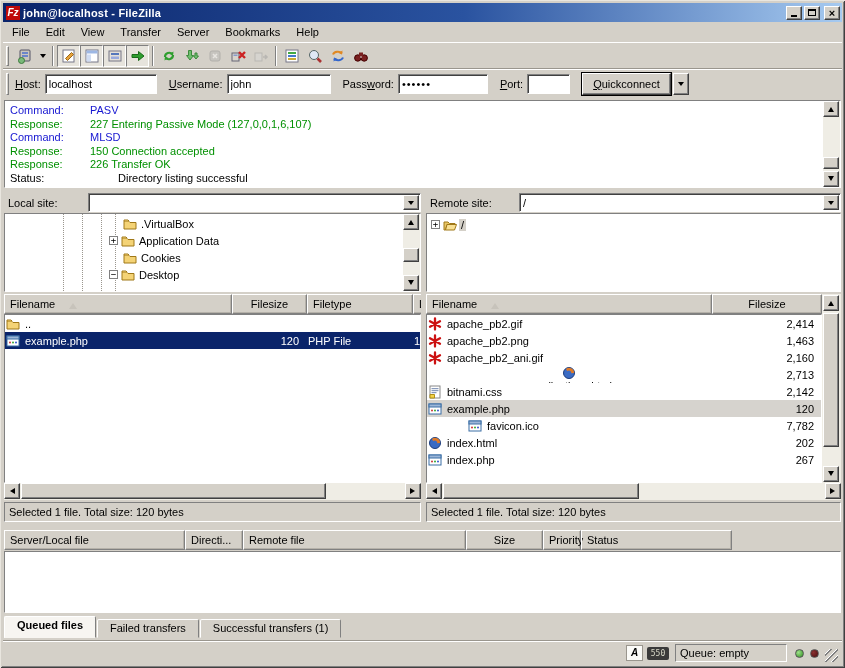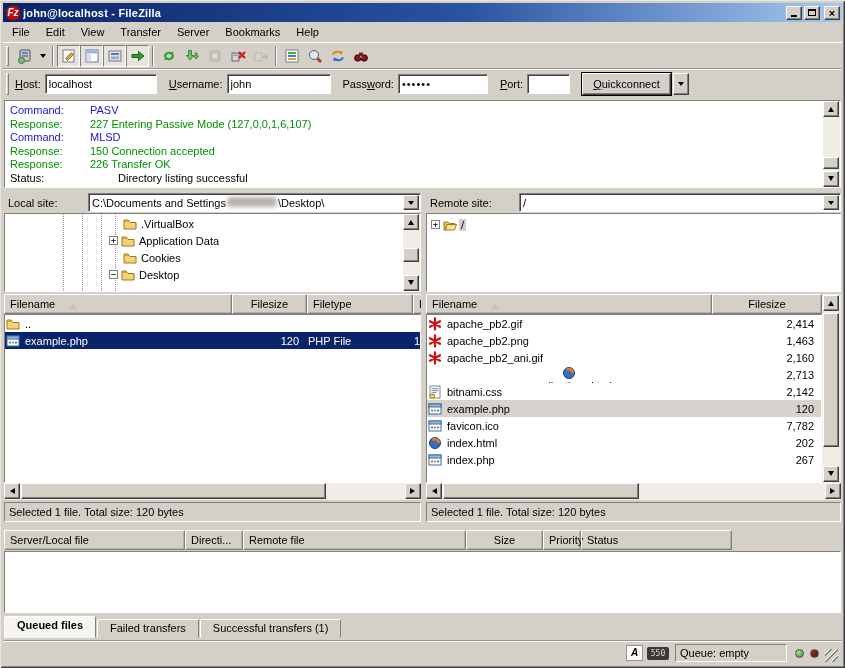--- a/index.html
+++ b/index.html
@@ -8,21 +8,21 @@
     position:relative; width:845px; height:668px; background:#d4d0c8; overflow:hidden;
     box-shadow: inset 1px 1px 0 #e9e6df, inset -1px -1px 0 #404040,
                 inset 2px 2px 0 #d4d0c8, inset -2px -2px 0 #808080;
     font-size:11px; color:#000;
   }
   
   .titlebar { position:absolute; left:3px; top:3px; width:839px; height:19px;
     background:linear-gradient(90deg,#0a246a 0%,#2a53a0 55%,#a6caf0 100%);
     display:flex; align-items:center; padding:0 2px; }
   .app-icon { width:14px; height:14px; background:#bf0a0a; color:#fff; font-weight:bold;
-    font-style:italic; font-size:10px; line-height:14px; text-align:center; border-radius:6px;
+    font-style:italic; font-size:10px; line-height:14px; text-align:center; border-radius:0;
     margin:0 3px 0 1px; flex:0 0 auto; }
   .title { color:#fff; font-weight:bold; font-size:11px; letter-spacing:.2px; flex:1;
     white-space:nowrap; overflow:hidden; }
   .win-btns { display:flex; gap:2px; }
   .wbtn { width:16px; height:14px; background:#d4d0c8; border:1px solid;
     border-color:#fff #404040 #404040 #fff; box-shadow:inset -1px -1px 0 #808080;
     display:flex; align-items:center; justify-content:center; cursor:default; }
   .wbtn.close { margin-left:2px; }
   .g-min { width:6px; height:2px; background:#000; margin-top:7px; }
   .g-max { width:8px; height:7px; border:1px solid #000; border-top:2px solid #000; }
@@ -359,21 +359,20 @@
       <div class="thumb" style="left:0;top:56px;width:16px;height:12px;"></div>
       <div class="sbtn" style="bottom:0;left:0;">
           <div class="t-dn"></div>
         </div>
     </div>
   </div>
 
   <div class="site-row" style="left:8px;top:193px;width:413px;">
     <span>Local site:</span>
     <div class="combo" style="left:80px;width:333px;">
-      <span id="localpath">C:\Documents and Settings<span class="redact"></span>\Desktop\</span>
       <div class="combo-dd">
           <div class="arr-dn" style="margin-top:4px;"></div>
         </div>
     </div>
   </div>
 
   <div class="tree" style="left:4px;top:213px;width:417px;height:79px;" id="localtree">
     <div class="guide" style="left:58px;"></div>
     <div class="guide" style="left:77px;"></div>
     <div class="guide" style="left:96px;"></div>
@@ -601,21 +600,21 @@
               <circle cx="4" cy="8.5" r="1" fill="#cc3333"></circle>
               <circle cx="7" cy="8.5" r="1" fill="#33aa33"></circle>
               <circle cx="10" cy="8.5" r="1" fill="#3355cc"></circle>
             </svg>
           </span>
           <span class="fname">example.php</span>
         </div>
         <div class="cell r" style="width: 110px;">120</div>
       </div>
       <div class="frow">
-        <div class="cell" style="width: 286px;">
+        <div class="cell" style="width: 286px; padding-left: 40px;">
           <span class="ficon">
             <svg width="14" height="14" viewBox="0 0 14 14" xmlns="http://www.w3.org/2000/svg">
               <rect x="1" y="2" width="12" height="10" fill="#fff" stroke="#3b6ea5"></rect>
               <rect x="1" y="2" width="12" height="3" fill="#9cb6d8" stroke="#3b6ea5"></rect>
               <circle cx="4" cy="8.5" r="1" fill="#cc3333"></circle>
               <circle cx="7" cy="8.5" r="1" fill="#33aa33"></circle>
               <circle cx="10" cy="8.5" r="1" fill="#3355cc"></circle>
             </svg>
           </span>
           <span class="fname">favicon.ico</span>

